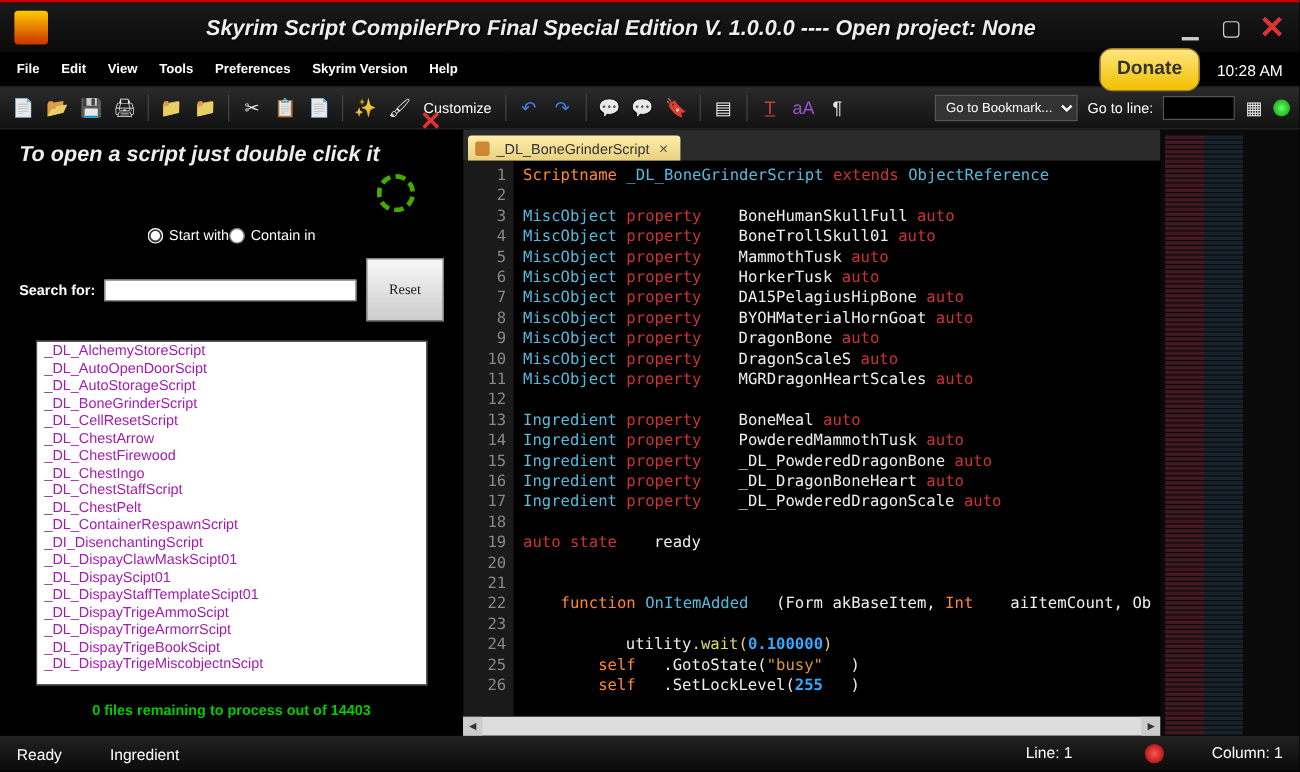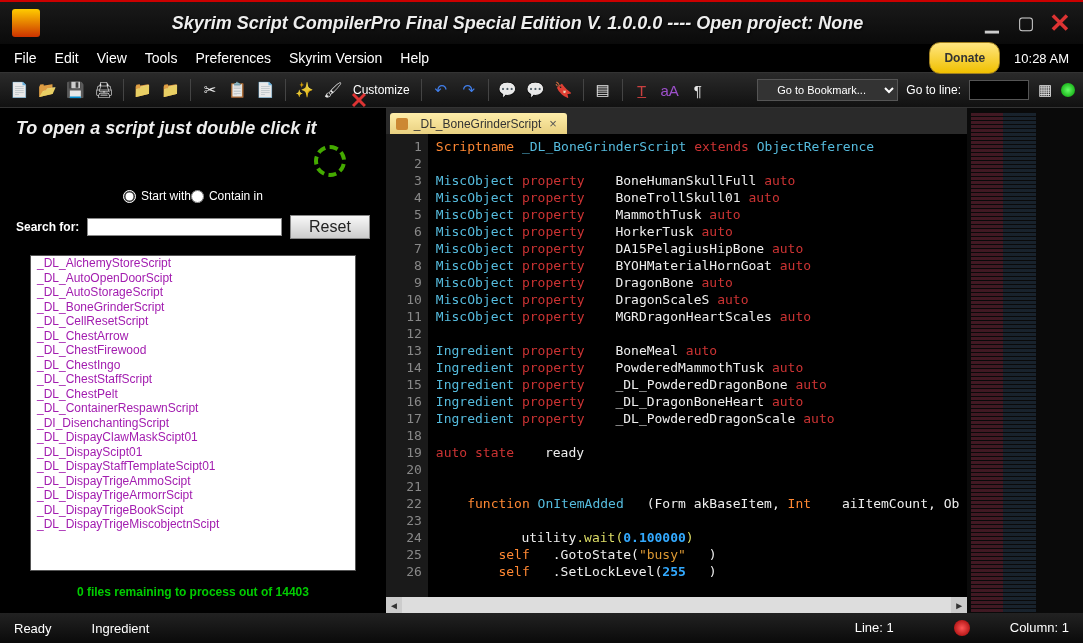--- a/index.html
+++ b/index.html
@@ -4,44 +4,44 @@
 <style>
 * { margin:0; padding:0; box-sizing:border-box; }
 body { width:1083px; height:643px; background:#000; font-family:"Segoe UI",Tahoma,sans-serif; font-size:12px; color:#fff; overflow:hidden; position:relative; }
 .titlebar { height:44px; background:linear-gradient(#1a1a1a,#0a0a0a); border-top:2px solid #c00; display:flex; align-items:center; padding:0 12px; }
 .app-icon { width:28px; height:28px; background:linear-gradient(#ffcc00,#cc3300); border-radius:3px; margin-right:14px; }
 .title { flex:1; text-align:center; font-size:18px; font-weight:bold; font-style:italic; color:#eee; text-shadow:1px 1px 2px #000; }
 .win-btns { display:flex; gap:12px; align-items:center; }
 .win-btn { width:22px; height:22px; color:#ccc; cursor:pointer; display:flex; align-items:center; justify-content:center; font-size:18px; }
 .win-close { color:#d33; font-size:26px; font-weight:bold; }
 .menubar { height:28px; background:#000; display:flex; align-items:center; padding:0 14px; gap:18px; }
-.menu-item { color:#fff; font-size:14px; cursor:pointer; }
+.menu-item { color:#fff; font-size:11px; cursor:pointer;font-weight:bold; }
 .menubar-right { margin-left:auto; display:flex; align-items:center; gap:14px; }
-.donate { background:linear-gradient(#ffe680,#f0c000); color:#333; font-weight:bold; border-radius:11px; padding:8px 14px; font-size:12px; border:1px solid #a08020; }
+.donate { background:linear-gradient(#ffe680,#f0c000); color:#333; font-weight:bold; border-radius:11px; padding:8px 14px; font-size:16px; border:1px solid #a08020; }
 .clock { font-size:13px; }
 .toolbar { height:36px; background:linear-gradient(#2a2a2a,#111); border-top:1px solid #333; border-bottom:1px solid #333; display:flex; align-items:center; padding:0 8px; gap:4px; }
 .tb-btn { width:24px; height:24px; display:flex; align-items:center; justify-content:center; cursor:pointer; font-size:15px; opacity:0.9; }
 .tb-sep { width:1px; height:22px; background:#444; margin:0 3px; }
 .tb-text { font-size:12px; color:#fff; padding:0 4px; }
 .tb-input { background:#000; border:1px solid #555; color:#fff; width:60px; height:20px; font-size:11px; padding:0 3px; }
-.tb-select { background:#333; border:1px solid #555; color:#fff; height:22px; font-size:11px; padding:0 15px; }
+.tb-select { background:#333; border:1px solid #555; color:#fff; height:22px; font-size:11px; padding:0 4px; }
 .tb-green { width:14px; height:14px; background:radial-gradient(#6f6,#090); border-radius:50%; }
 .main { display:flex; height:calc(100% - 44px - 28px - 36px - 30px); }
 .left-panel { width:400px; background:#000; padding:10px 16px; display:flex; flex-direction:column; }
 .open-hint { font-size:18px; font-weight:bold; font-style:italic; color:#eee; margin-bottom:6px; }
 .refresh-row { display:flex; justify-content:flex-end; padding-right:24px; margin-bottom:6px; position:relative; }
 .close-x { position:absolute; right:-2px; top:-30px; width:22px; height:22px; color:#d33; font-size:22px; font-weight:bold; cursor:pointer; }
 .refresh-icon { width:32px; height:32px; border:4px dashed #4a0; border-radius:50%; }
 .radio-row { display:flex; align-items:center; justify-content:center; padding:6px 0; font-size:12px; }
 .radio-row label { display:flex; align-items:center; gap:5px; cursor:pointer; }
 .radio-row input { accent-color:#fff; }
 .search-row { display:flex; align-items:center; gap:8px; padding:6px 0 12px; }
 .search-row label { font-size:12px; font-weight:bold; }
 .search-input { flex:1; background:#fff; border:1px solid #888; height:18px; }
-.reset-btn { background:linear-gradient(#f8f8f8,#ccc); color:#222; border:1px solid #888; padding:2px 18px; font-size:16px; cursor:pointer; }
+.reset-btn { background:linear-gradient(#f8f8f8,#ccc); color:#222; border:1px solid #888; padding:18px 18px; font-size:12px; cursor:pointer;font-family:Liberation Serif, serif; }
 .script-list { flex:1; background:#fff; color:#a21caf; border:1px solid #555; margin:4px 14px; overflow-y:scroll; font-size:12px; }
 .script-list div { padding:0 6px; line-height:14.5px; cursor:pointer; }
 .status-line { text-align:center; color:#0c0; font-weight:bold; font-size:12px; padding:10px 0 4px; }
 .editor-panel { flex:1; display:flex; flex-direction:column; background:#000; }
 .tab-bar { height:26px; background:#2a2a2a; display:flex; align-items:flex-end; padding-left:4px; }
 .tab { background:linear-gradient(#ffeeaa,#e8d080); color:#333; padding:3px 10px 3px 24px; border-radius:3px 3px 0 0; font-size:12px; display:flex; align-items:center; gap:8px; position:relative; }
 .tab::before { content:""; position:absolute; left:6px; top:5px; width:12px; height:12px; background:#cc8833; border-radius:2px; }
 .tab-close { font-size:13px; cursor:pointer; color:#555; }
 .code-area { flex:1; display:flex; background:#000; font-family:Consolas,monospace; font-size:13px; overflow:hidden; position:relative; }
 .gutter { background:#1a1a1a; color:#888; text-align:right; padding:4px 6px 4px 10px; line-height:17px; width:42px; user-select:none; }

